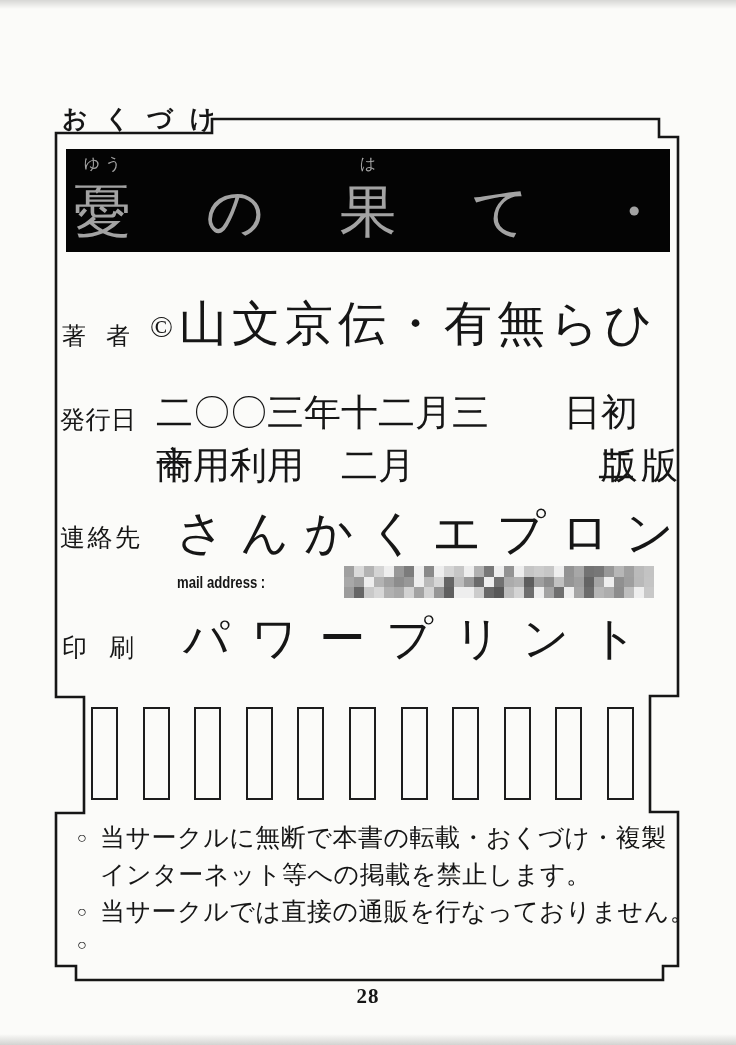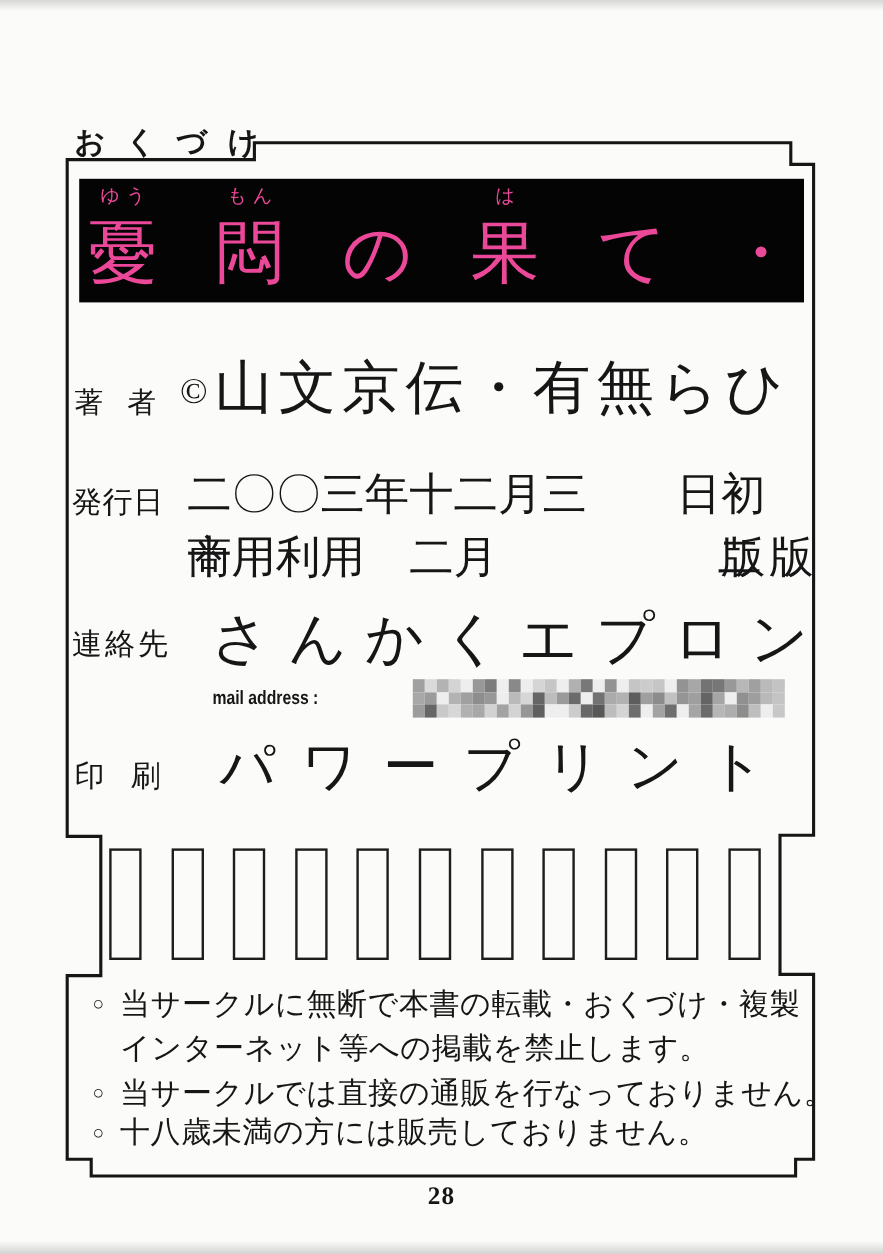--- a/index.html
+++ b/index.html
@@ -20,21 +20,21 @@
   
   .tab-label{
     position:absolute;left:62px;top:102px;
     font-family:"Liberation Sans","DejaVu Sans",sans-serif;
     font-size:25px;font-weight:600;letter-spacing:17px;white-space:nowrap;
   }
 
   
   .banner{
     position:absolute;left:66px;top:149px;width:604px;height:103px;
-    background:#040404;color:#ec4899;
+    background:#040404;color:#a3a3a3;
     display:flex;justify-content:space-between;
     padding:5px 8px 0 8px;box-sizing:border-box;
   }
   .tcol{display:flex;flex-direction:column;align-items:center;}
   .furi{height:25px;font-size:16px;line-height:20px;letter-spacing:5px;margin-right:-5px;white-space:nowrap;}
   .tkan{font-size:57px;line-height:66px;white-space:nowrap;}
 
   
   .jlabel{position:absolute;display:flex;justify-content:space-between;font-size:25px;line-height:28px;}
   .value{position:absolute;white-space:nowrap;}
@@ -84,24 +84,20 @@
   <svg class="frame-svg" width="736" height="1045" viewBox="0 0 736 1045">
     <path d="M56 133 H212 V119 H659 V137 H678 V696 H650 V812 H678 V966 H663 V980 H76 V966 H56 V813 H84 V697 H56 Z" fill="none" stroke="#161616" stroke-width="2.6"></path>
   </svg>
 
   <div class="tab-label">おくづけ</div>
 
   <div class="banner">
     <div class="tcol">
       <span class="furi">ゆう</span>
       <span class="tkan">憂</span>
-    </div>
-    <div class="tcol">
-      <span class="furi">もん</span>
-      <span class="tkan">悶</span>
     </div>
     <div class="tcol">
       <span class="furi"></span>
       <span class="tkan">の</span>
     </div>
     <div class="tcol">
       <span class="furi">は</span>
       <span class="tkan">果</span>
     </div>
     <div class="tcol">
@@ -269,17 +265,16 @@
   <div class="note-line" style="top:859px;align-items:flex-end;">
     <span class="note-marker"></span>
     <span class="note-text">インターネット等への掲載を禁止します。</span>
   </div>
   <div class="note-line" style="top:896px;">
     <span class="note-marker">○</span>
     <span class="note-text">当サークルでは直接の通販を行なっておりません。</span>
   </div>
   <div class="note-line" style="top:929px;">
     <span class="note-marker">○</span>
-    <span class="note-text">十八歳未満の方には販売しておりません。</span>
   </div>
 
   <div class="page-number">28</div>
 </div>
 
 </body></html>

